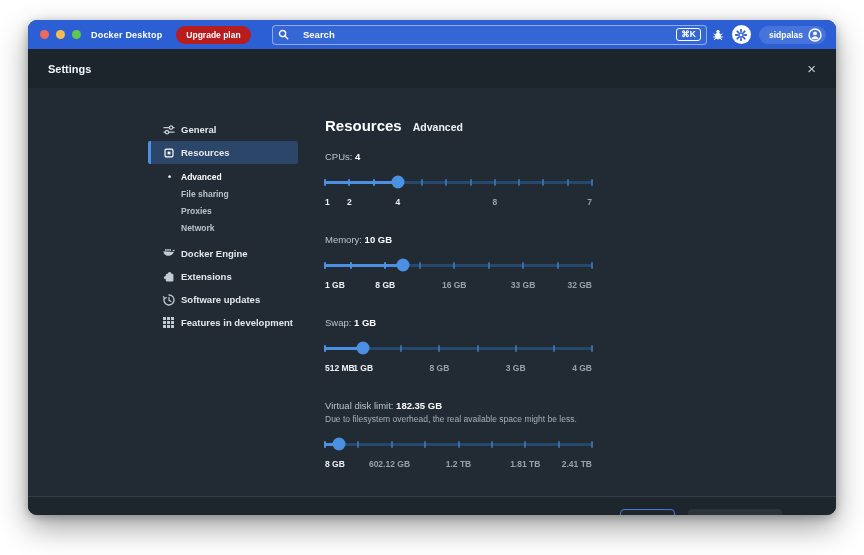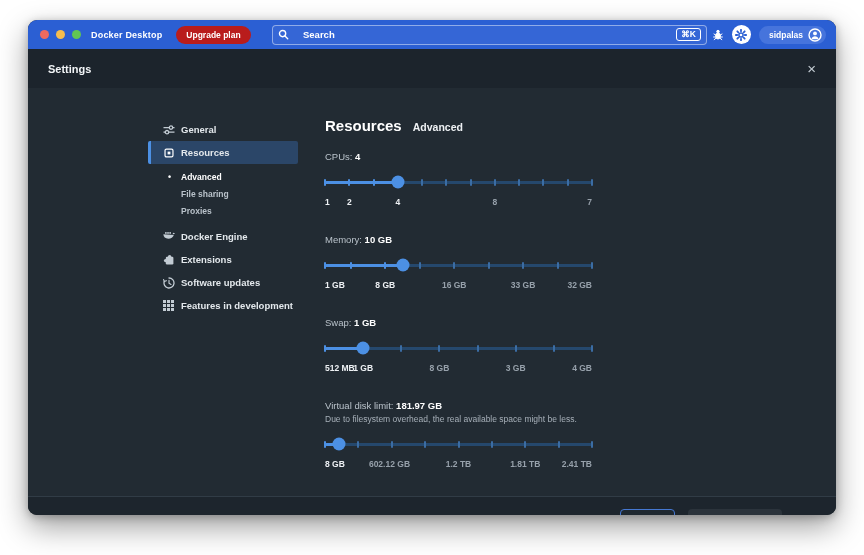--- a/index.html
+++ b/index.html
@@ -170,20 +170,21 @@
               <rect x="5" y="5" width="3" height="3" fill="#fff"></rect>
             </svg>
           </span>
           <span>Resources</span>
         </button>
 
         <div class="subnav">
           <button class="sub-item selected">Advanced</button>
           <button class="sub-item">File sharing</button>
           <button class="sub-item">Proxies</button>
+          <button class="sub-item">Network</button>
         </div>
 
         <button class="nav-item">
           <span class="nicon">
             <svg width="13" height="11" viewBox="0 0 14 11" fill="#c2cbd3">
               <rect x="2.4" y="0.4" width="1.9" height="1.9"></rect>
                 <rect x="4.9" y="0.4" width="1.9" height="1.9"></rect>
                 <rect x="7.4" y="0.4" width="1.9" height="1.9"></rect>
               <path d="M0.4 3 h10.4 c1.8 0 2.8-.7 3.2-1.7 c-.9.4-1.8.2-2.3-.4 l-.4 2.1 z M0.4 3 c.2 3 2.2 5.2 5.8 5.2 c3.2 0 5.6-1.8 6.4-4.4 l-12.2-.8z"></path>
             </svg>
@@ -306,21 +307,21 @@
               </div>
               <div class="tick-labels">
                 <span class="tlabel active" style="left: 0%; transform: none; text-align: right;">512 MB</span>
                 <span class="tlabel active" style="left: 14.29%; transform: translateX(-50%);">1 GB</span>
                 <span class="tlabel" style="left: 42.86%; transform: translateX(-50%);">8 GB</span>
                 <span class="tlabel" style="left: 71.43%; transform: translateX(-50%);">3 GB</span>
                 <span class="tlabel" style="left: 100%; transform: translateX(-100%);">4 GB</span>
               </div>
             </div>
             <div class="slider-section">
-              <div class="s-labelline"><span>Virtual disk limit: </span><b>181.97 GB</b></div>
+              <div class="s-labelline"><span>Virtual disk limit: </span><b>182.35 GB</b></div>
               <div class="s-note">Due to filesystem overhead, the real available space might be less.</div>
               <div class="slider-row">
                 <div class="track"></div>
                 <div class="fill" style="width: 5.26%;"></div>
                 <span class="tick active" style="left: 0%;"></span>
                 <span class="tick" style="left: 12.5%;"></span>
                 <span class="tick" style="left: 25%;"></span>
                 <span class="tick" style="left: 37.5%;"></span>
                 <span class="tick" style="left: 50%;"></span>
                 <span class="tick" style="left: 62.5%;"></span>

